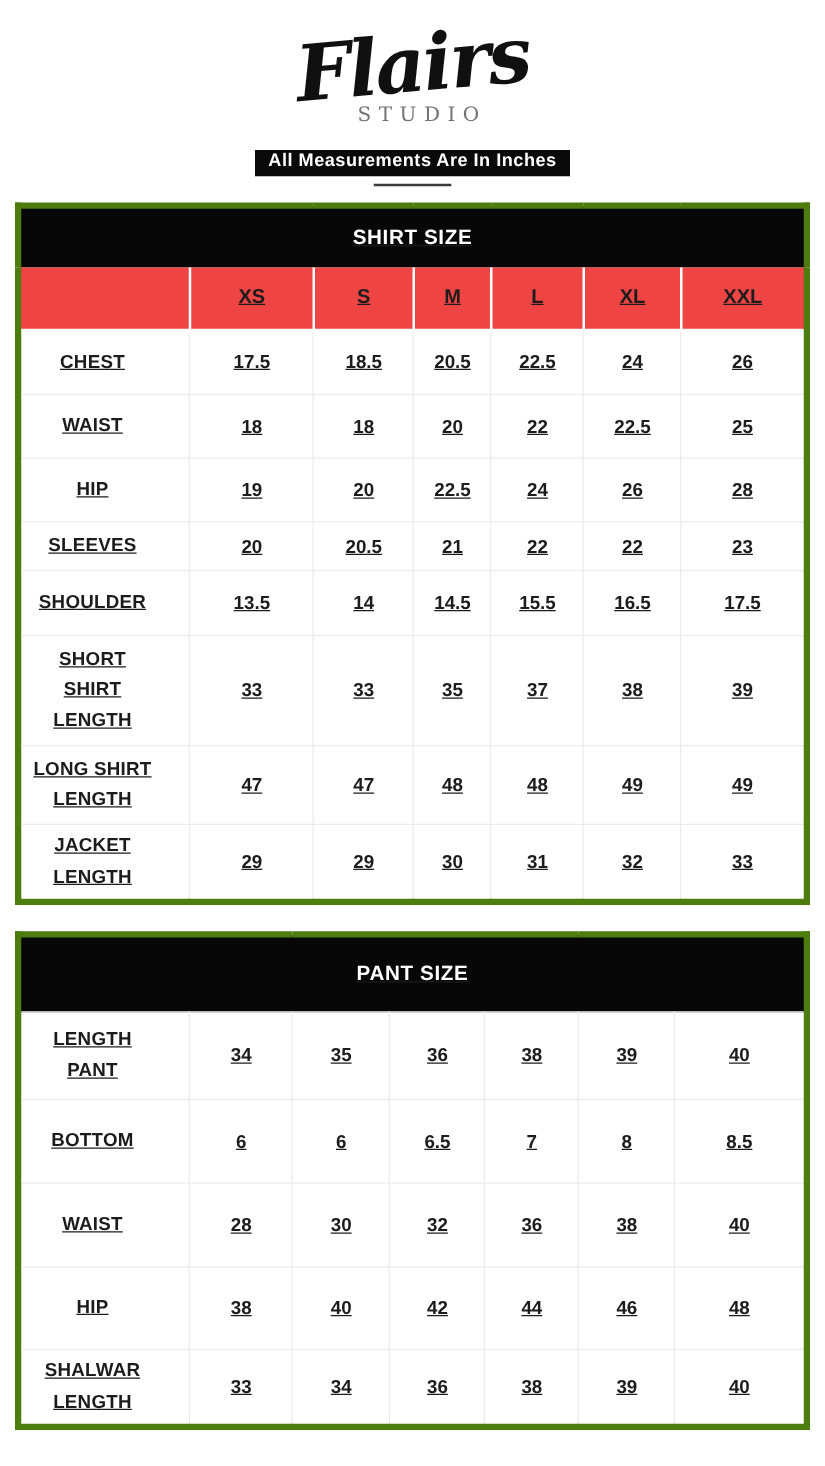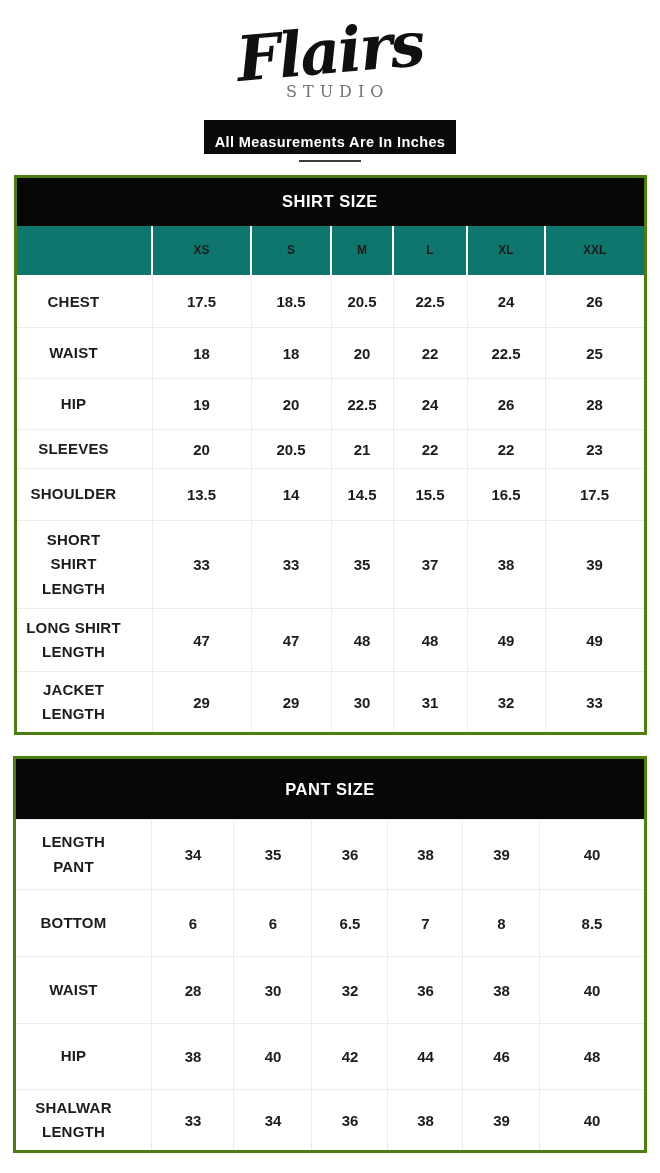--- a/index.html
+++ b/index.html
@@ -16,38 +16,38 @@
     color:#101010; transform:rotate(-5deg); letter-spacing:-2px;
   }
   .logo-sub {
     display:block; font-family:"DejaVu Serif","Liberation Serif",serif;
     font-size:16px; letter-spacing:6px; color:#737373;
     margin-top:-8px; padding-left:86px; text-align:left;
   }
   .badge {
     display:inline-block; background:#0a0a0a; color:#ffffff;
     font-size:14.5px; font-weight:bold; letter-spacing:0.4px;
-    padding:14px 11px 4px; margin-top:6px;
+    padding:1px 11px 4px; margin-top:6px;
   }
   .size-guide {
     margin-top:5px; font-size:24px; font-weight:300; letter-spacing:3px; color:#1f1f1f;
   }
   .underline { width:62px; height:2px; background:#3c3c3c; margin:6px auto 0; }
 
   
   table { width:630px; margin:0 auto; border-collapse:collapse; table-layout:fixed;
-          border:3px solid #4d7c0f; }
+          border:5px solid #4d7c0f;text-decoration:underline; }
   table.shirt { margin-top:13px; }
   table.pant  { margin-top:21px; }
   th.bar {
     background:#070707; color:#ffffff; font-size:16.5px; font-weight:bold;
     letter-spacing:0.5px; text-align:center; border:none;
   }
   tr.sizes td {
-    background:#0f766e; font-size:12px; font-weight:bold; text-align:center;
+    background:#ef4444; font-size:16px; font-weight:bold; text-align:center;
     border:2px solid #ffffff; border-top:none;
   }
   td { border:1px solid #ececec; background:#ffffff; }
   td.lbl {
     font-size:15px; font-weight:bold; text-align:center;
     padding:4px 30px 4px 9px; line-height:1.62; letter-spacing:0.2px;
   }
   td.val { font-size:15px; font-weight:bold; text-align:center; }
 </style>
 </head>

